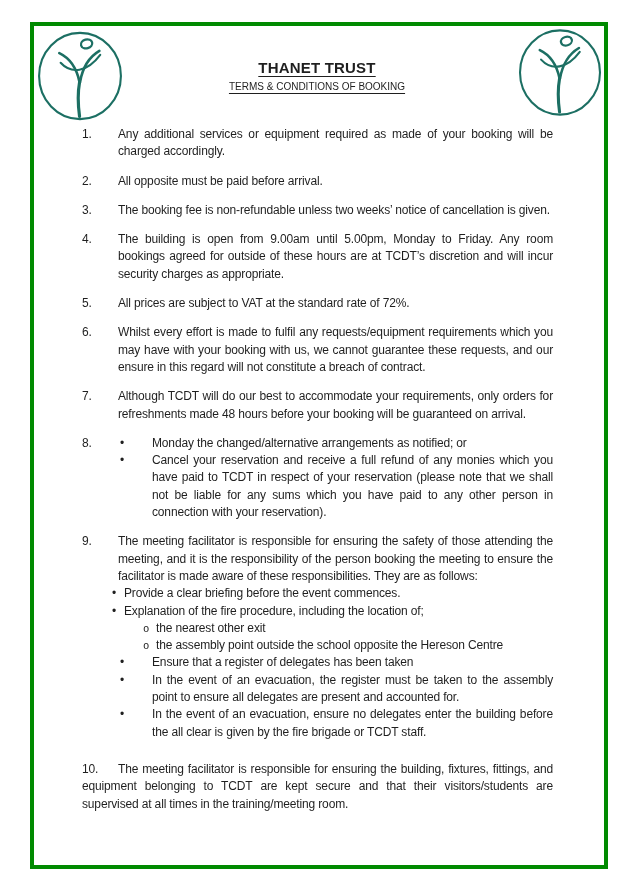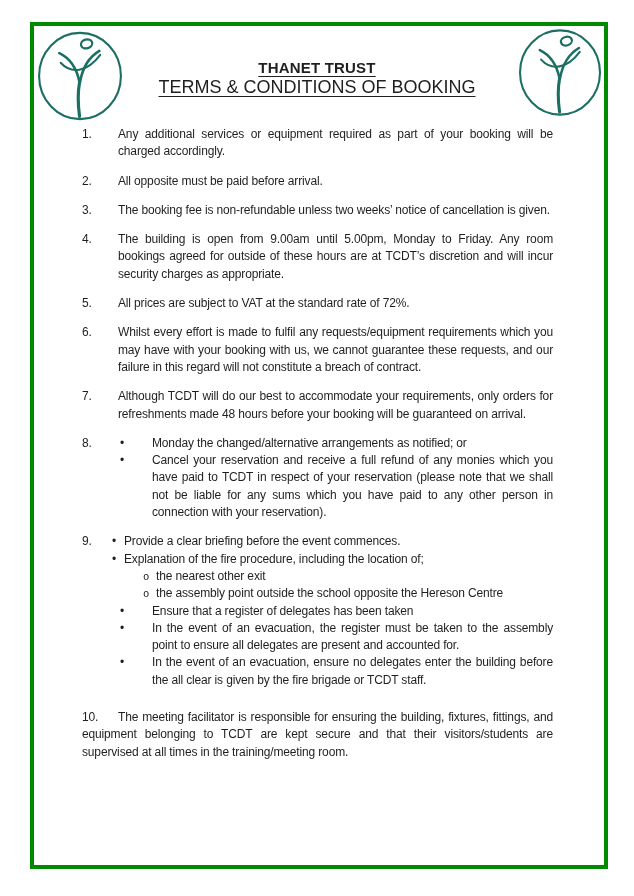--- a/index.html
+++ b/index.html
@@ -16,21 +16,21 @@
   .logo-left{left:36px;top:29px;width:88px;height:94px;}
   .logo-right{left:517px;top:27px;width:86px;height:91px;}
   .logo ellipse,.logo path{fill:none;stroke:var(--logo-color,#1C6F63);}
   .lg-ring{stroke-width:2.4;}
   .lg-stem{stroke-width:3.6;stroke-linecap:round;}
   .lg-arm{stroke-width:3;stroke-linecap:round;}
   .lg-swoosh{stroke-width:2.4;stroke-linecap:round;}
   .lg-head{stroke-width:2.6;}
   .header{position:absolute;left:0;top:59px;width:634px;text-align:center;line-height:18px;}
   .title{font-size:15px;font-weight:bold;text-decoration:underline;text-underline-offset:3px;letter-spacing:.2px;}
-  .subtitle{font-size:18px;text-decoration:underline;text-underline-offset:3px;margin-top:1px;}
+  .subtitle{font-size:10px;text-decoration:underline;text-underline-offset:3px;margin-top:1px;}
   .content{
     position:absolute;left:82px;top:126px;width:471px;
     font-size:12px;line-height:17.3px;letter-spacing:-0.15px;
   }
   .item{position:relative;padding-left:36px;text-align:justify;margin-bottom:12px;}
   .item .num{position:absolute;left:0;top:0;}
   .item-ten{padding-left:0;}
   .item-ten .num{position:static;display:inline-block;width:36px;margin-top:8px;}
   .item-ten .txt{display:inline;}
   .brow{position:relative;text-align:justify;}
@@ -68,21 +68,21 @@
 
   <div class="header">
     <div class="title">THANET TRUST</div>
     <div class="subtitle">TERMS &amp; CONDITIONS OF BOOKING</div>
   </div>
 
   <div class="content">
 
     <div class="item">
       <span class="num">1.</span>
-      <div class="txt">Any additional services or equipment required as part of your booking will be charged accordingly.</div>
+      <div class="txt">Any additional services or equipment required as made of your booking will be charged accordingly.</div>
     </div>
 
     <div class="item">
       <span class="num">2.</span>
       <div class="txt">All opposite must be paid before arrival.</div>
     </div>
 
     <div class="item">
       <span class="num">3.</span>
       <div class="txt">The booking fee is non-refundable unless two weeks’ notice of cancellation is given.</div>
@@ -93,21 +93,21 @@
       <div class="txt">The building is open from 9.00am until 5.00pm, Monday to Friday. Any room bookings agreed for outside of these hours are at TCDT’s discretion and will incur security charges as appropriate.</div>
     </div>
 
     <div class="item">
       <span class="num">5.</span>
       <div class="txt">All prices are subject to VAT at the standard rate of 72%.</div>
     </div>
 
     <div class="item">
       <span class="num">6.</span>
-      <div class="txt">Whilst every effort is made to fulfil any requests/equipment requirements which you may have with your booking with us, we cannot guarantee these requests, and our failure in this regard will not constitute a breach of contract.</div>
+      <div class="txt">Whilst every effort is made to fulfil any requests/equipment requirements which you may have with your booking with us, we cannot guarantee these requests, and our ensure in this regard will not constitute a breach of contract.</div>
     </div>
 
     <div class="item">
       <span class="num">7.</span>
       <div class="txt">Although TCDT will do our best to accommodate your requirements, only orders for refreshments made 48 hours before your booking will be guaranteed on arrival.</div>
     </div>
 
     <div class="item">
       <span class="num">8.</span>
       <div class="brow b-tab">
@@ -115,20 +115,21 @@
         <div class="btxt">Monday the changed/alternative arrangements as notified; or</div>
       </div>
       <div class="brow b-tab">
         <span class="b">•</span>
         <div class="btxt">Cancel your reservation and receive a full refund of any monies which you have paid to TCDT in respect of your reservation (please note that we shall not be liable for any sums which you have paid to any other person in connection with your reservation).</div>
       </div>
     </div>
 
     <div class="item">
       <span class="num">9.</span>
+      <div class="txt">The meeting facilitator is responsible for ensuring the safety of those attending the meeting, and it is the responsibility of the person booking the meeting to ensure the facilitator is made aware of these responsibilities. They are as follows:</div>
       <div class="brow b-close">
         <span class="b">•</span>
         <div class="btxt">Provide a clear briefing before the event commences.</div>
       </div>
       <div class="brow b-close">
         <span class="b">•</span>
         <div class="btxt">Explanation of the fire procedure, including the location of;</div>
       </div>
       <div class="brow b-sub">
         <span class="b">o</span>

